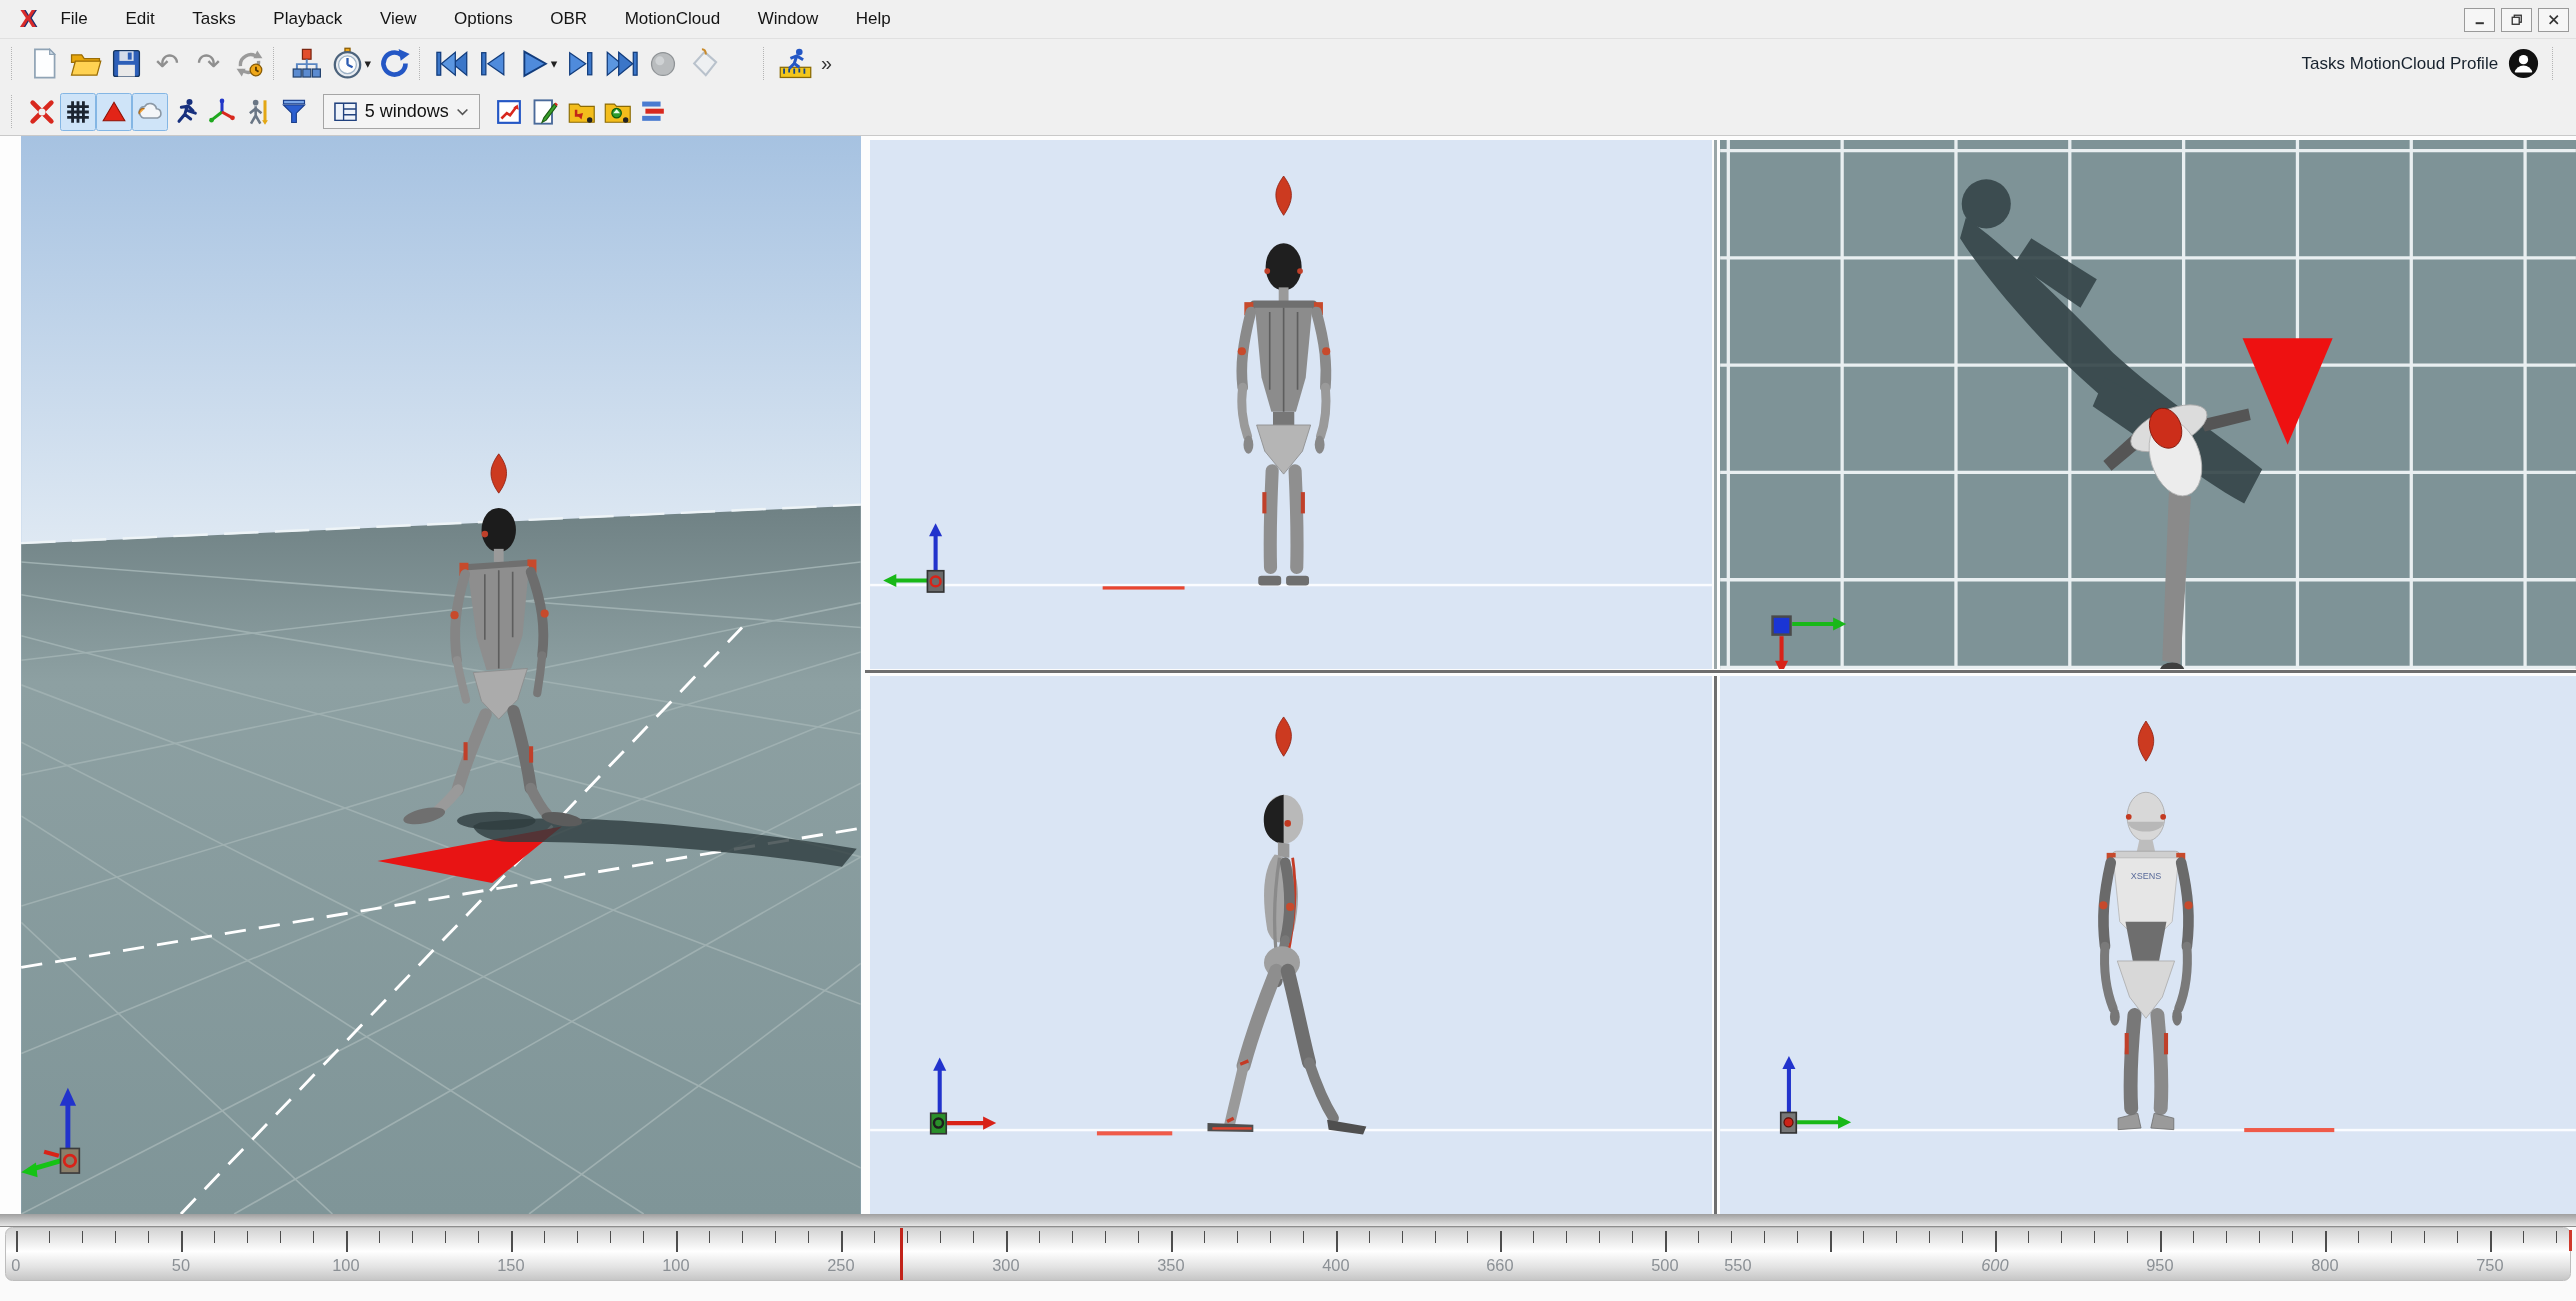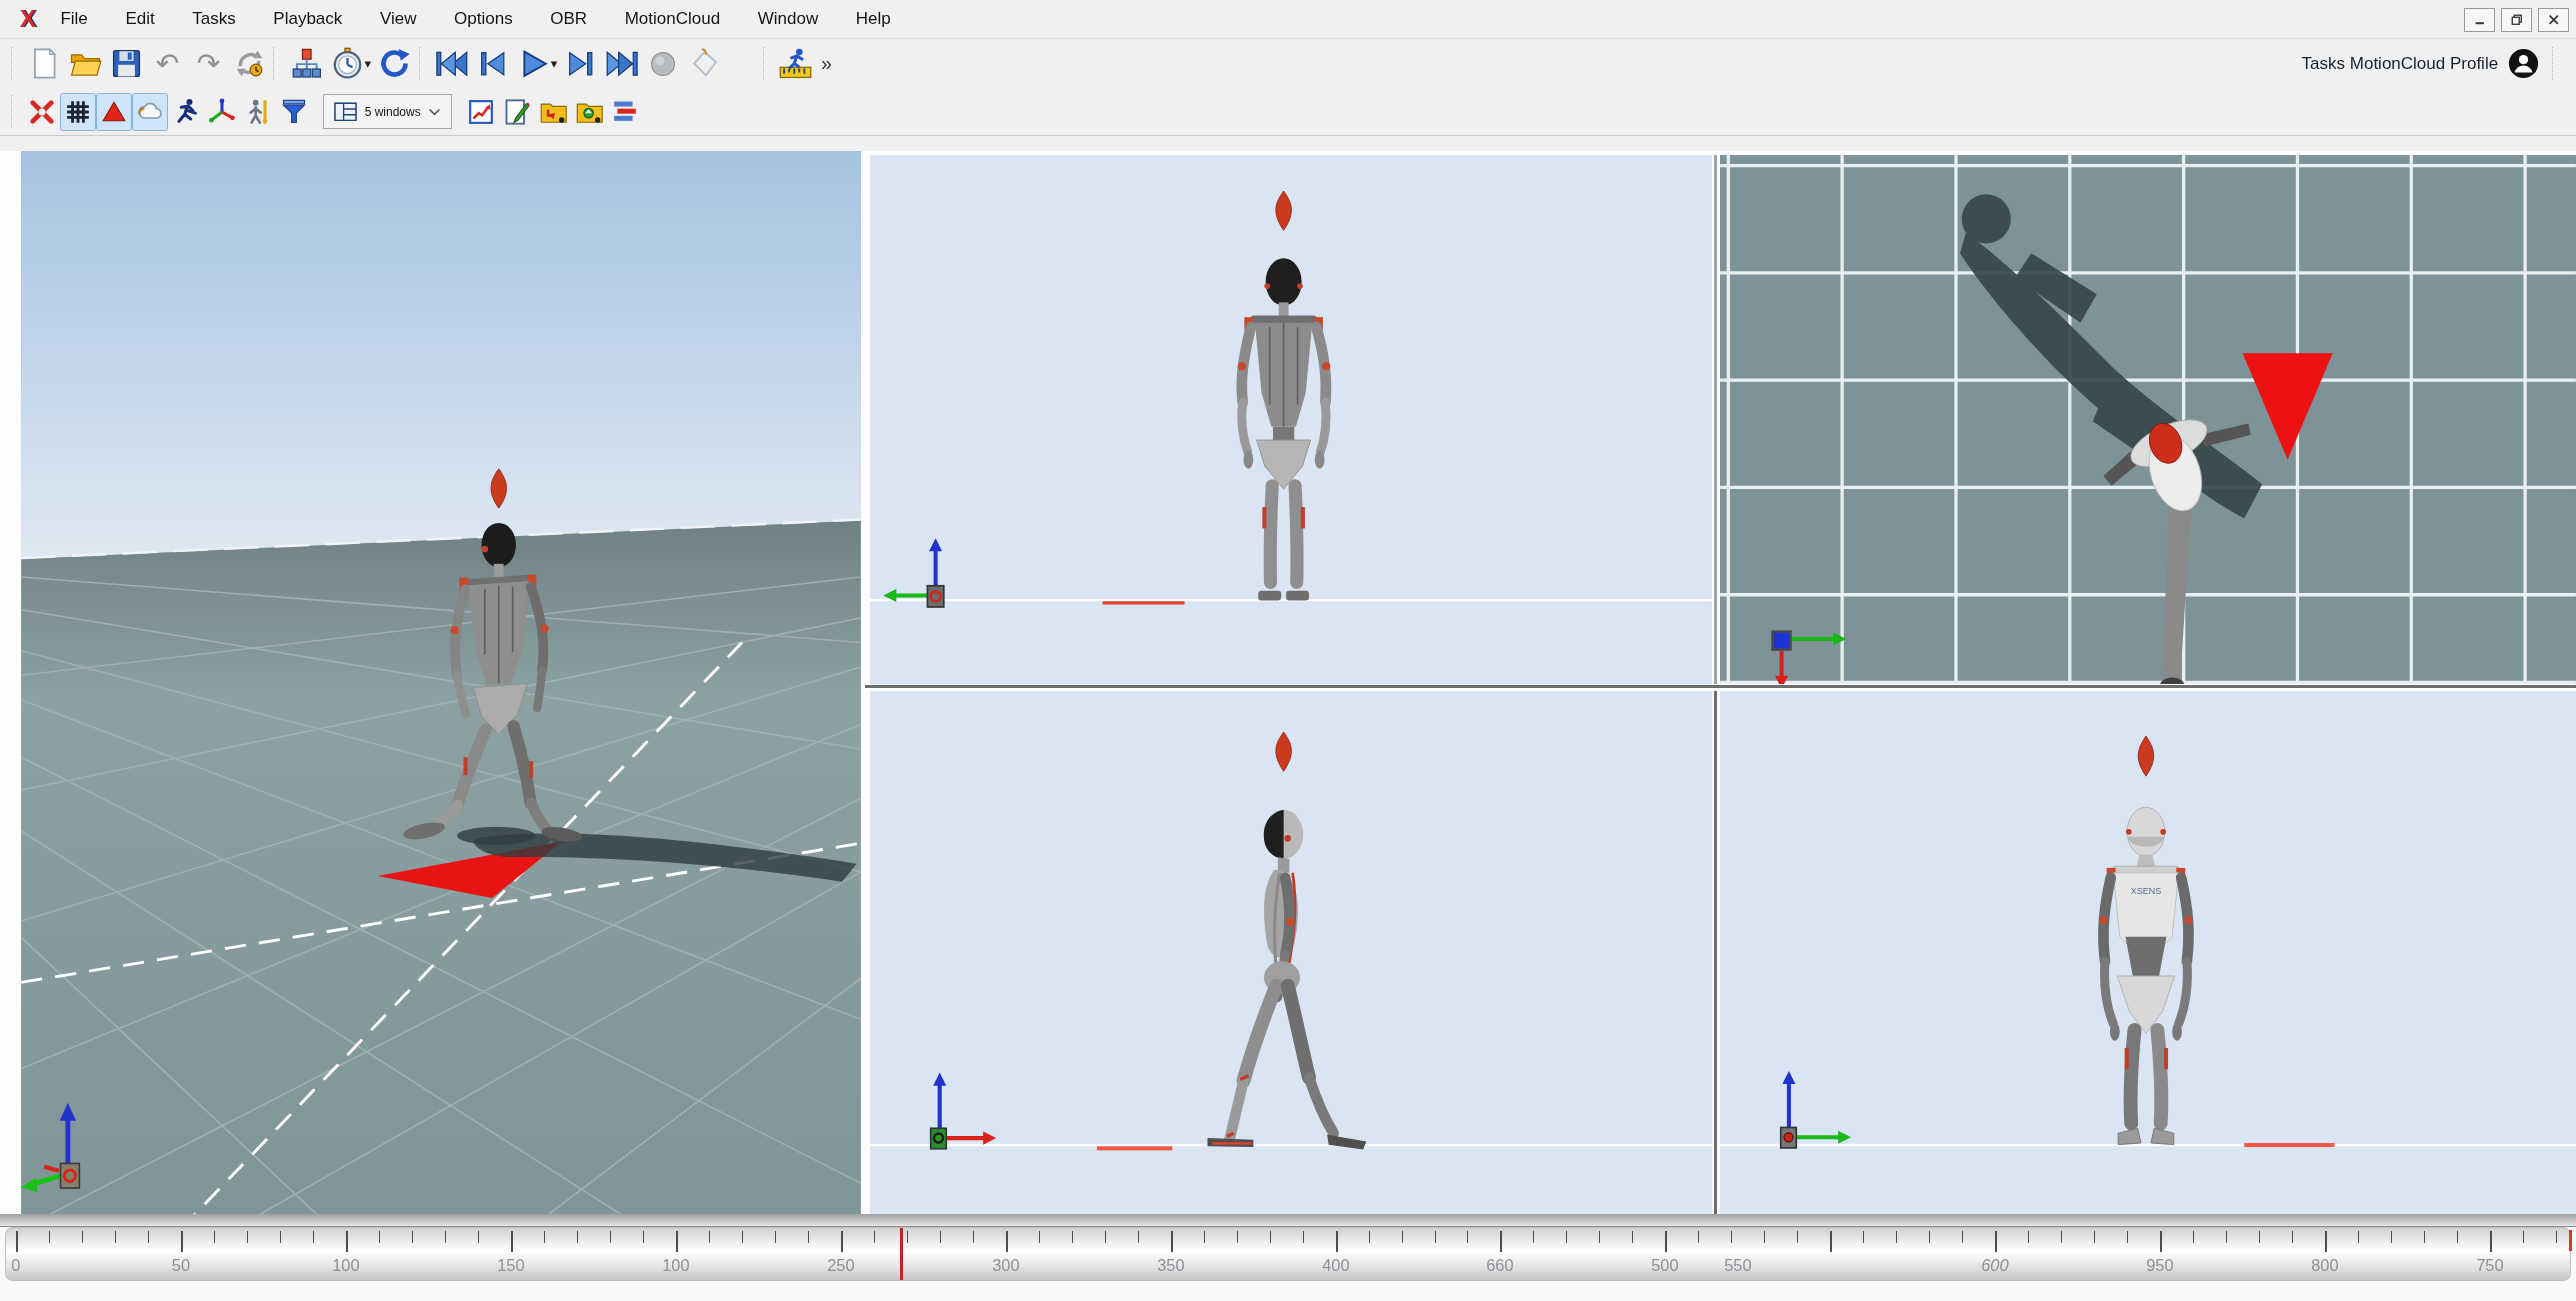--- a/index.html
+++ b/index.html
@@ -22,26 +22,26 @@
   .grip{width:4.9px;height:33px;border-left:1.6px dotted #b4b4b4;margin:0 6.6px 0 3.3px;}
   .tool-btn{width:39px;height:39px;display:flex;align-items:center;justify-content:center;border:0.8px solid transparent;border-radius:2.5px;}
   .tool-btn.small{width:34px;height:36px;}
   .tool-btn.active{background:#cfe4f8;border:0.8px solid #84b6e4;}
   .tool-btn svg{display:block;}
   .dd-arrow{font-size:13px;color:#222;margin-left:-3.3px;margin-right:3.3px;}
   .glyph{font-size:28px;color:#8f8f8f;line-height:1;}
   .overflow{font-size:19.7px;color:#333;margin-left:4.9px;}
   .combobox{display:flex;align-items:center;gap:7.4px;background:#f4f4f4;border:0.8px solid #a5a5a5;
             height:33px;padding:0 9.8px;margin:0 11.5px;}
-  .combobox .cb-label{font-size:12px;color:#111;}
+  .combobox .cb-label{font-size:18px;color:#111;}
   .profile{margin-left:auto;display:flex;align-items:center;gap:9.8px;padding-right:11.5px;}
   .profile-label{font-size:17px;color:#17222e;}
 
   
-  .viewports{position:absolute;left:0;top:151px;width:2576px;height:1078px;background:#fdfdfd;text-decoration:underline;}
+  .viewports{position:absolute;left:0;top:136px;width:2576px;height:1078px;background:#fdfdfd;text-decoration:underline;}
   .vp{position:absolute;overflow:hidden;}
   .vp svg{display:block;}
   .vp-persp{left:20.5px;top:0;width:840px;height:1078px;background:#a9c4e2;}
   .vp-back {left:870px;top:4.1px;width:842px;height:529px;background:#dae5f4;}
   .vp-top  {left:1720px;top:4.1px;width:856px;height:529px;background:#7e9397;}
   .vp-side {left:870px;top:540px;width:842px;height:538px;background:#dae5f4;}
   .vp-front{left:1720px;top:540px;width:856px;height:538px;background:#dae5f4;}
   .div-h{position:absolute;left:865px;top:534px;width:1711px;height:3.3px;background:#6e6e6e;}
   .div-v-top{position:absolute;left:1714px;top:4.1px;width:3.3px;height:529px;background:#9aa6a8;}
   .div-v-bot{position:absolute;left:1714px;top:540px;width:3.3px;height:538px;background:#6e6e6e;}

